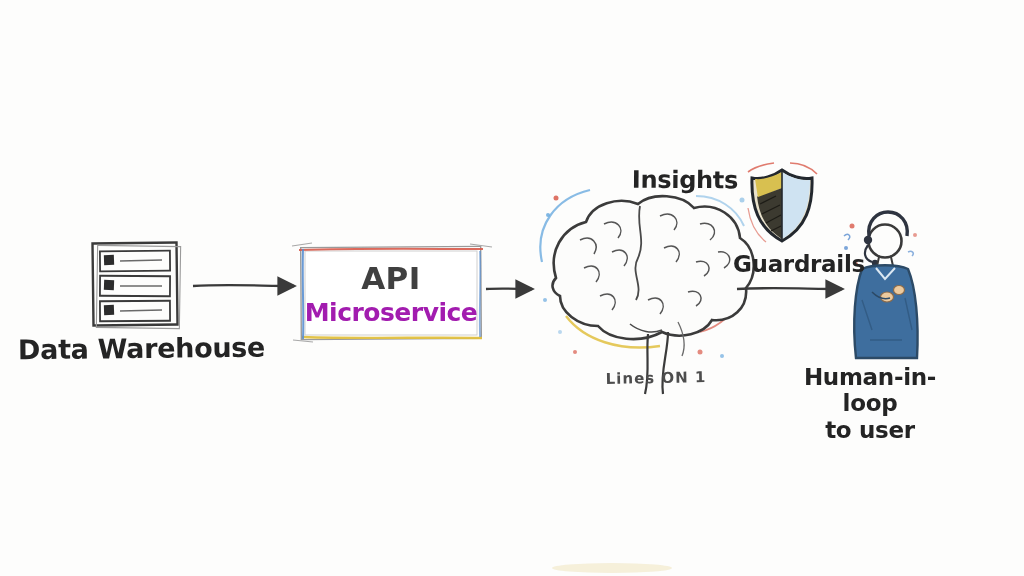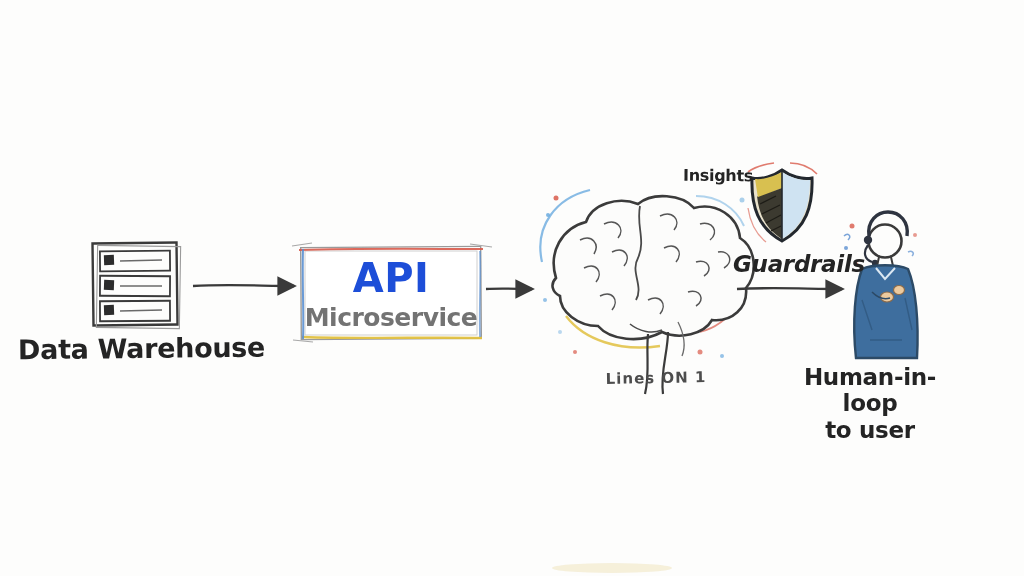--- a/index.html
+++ b/index.html
@@ -17,29 +17,29 @@
     text-align:center;
     line-height:1.15;
     letter-spacing:-0.3px;
     white-space:nowrap;
   }
   .lbl-warehouse{left:18px;top:333px;width:234px;font-size:27px;transform:rotate(-0.6deg);}
   .lbl-api-wrap{
     position:absolute;left:301px;top:247px;width:180px;height:92px;
     display:flex;flex-direction:column;align-items:center;justify-content:center;gap:2px;
   }
-  .lbl-api-title{font-weight:700;font-size:40px;color:#1d4ed8;letter-spacing:0.5px;}
-  .lbl-api-sub{font-weight:700;font-size:25px;color:#737373;letter-spacing:-0.5px;}
-  .lbl-insights{left:656px;top:167px;width:124px;font-size:16px;transform:rotate(0.4deg);}
+  .lbl-api-title{font-weight:700;font-size:31px;color:#404040;letter-spacing:0.5px;}
+  .lbl-api-sub{font-weight:700;font-size:25px;color:#a21caf;letter-spacing:-0.5px;}
+  .lbl-insights{left:623px;top:167px;width:124px;font-size:24px;transform:rotate(0.4deg);}
   .lbl-caption{
     position:absolute;left:596px;top:369px;width:120px;
     font-size:15px;font-weight:700;color:#4d4d4d;text-align:center;letter-spacing:1px;
     transform:rotate(-1deg);
   }
-  .lbl-guardrails{left:733px;top:251px;width:118px;font-size:23px;font-style:italic;}
+  .lbl-guardrails{left:733px;top:251px;width:118px;font-size:23px;}
   .lbl-human{left:780px;top:364px;width:180px;font-size:23px;white-space:normal;}
   svg.scene{position:absolute;left:0;top:0;}
 </style>
 </head>
 <body>
 
 <div class="canvas">
 
   <svg class="scene" width="1024" height="576" viewBox="0 0 1024 576">
     <defs>

